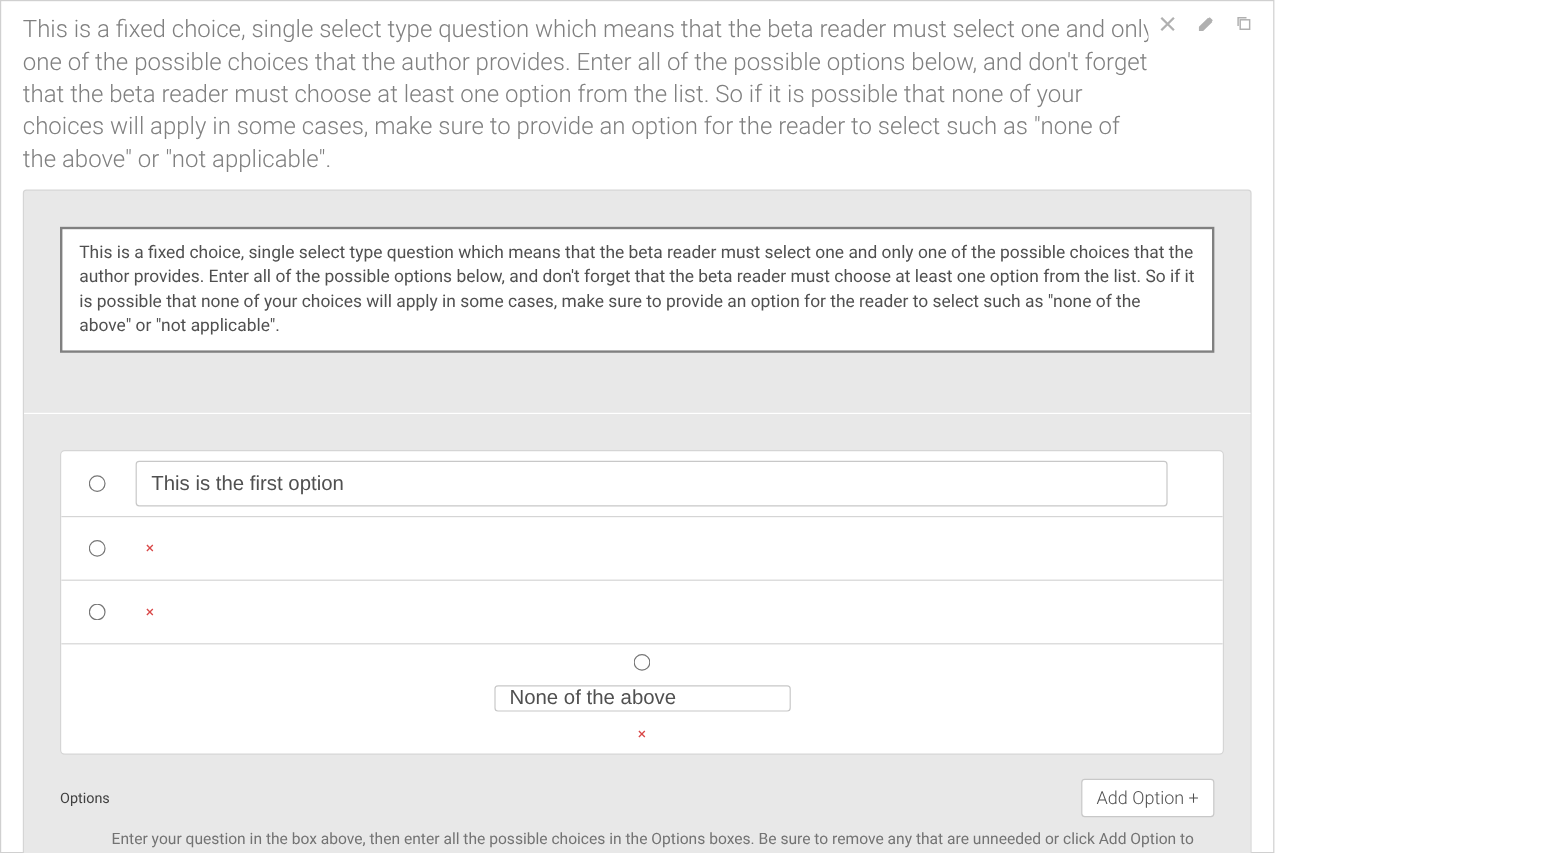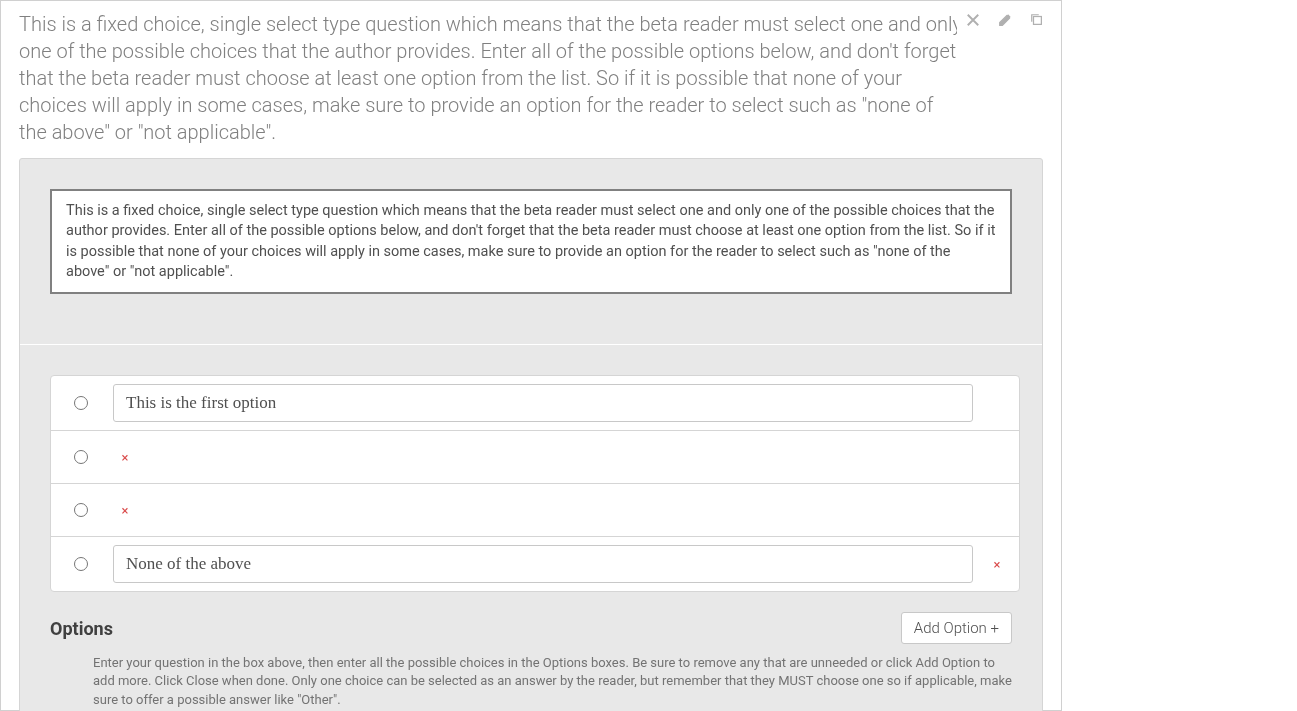--- a/index.html
+++ b/index.html
@@ -83,63 +83,64 @@
     .option-row {
       display: flex;
       align-items: center;
       border-bottom: 1px solid #d5d5d5;
       min-height: 53px;
       padding: 8px 10px;
       gap: 12px;
     }
     .option-row:last-child {
       border-bottom: none;
+      flex-direction: column;
     }
     .radio-cell {
       width: 40px;
       display: flex;
       justify-content: center;
     }
     .radio-cell input[type="radio"] {
       width: 14px;
       height: 14px;
       cursor: pointer;
     }
     .option-input {
       flex: 1;
       height: 38px;
       border: 1px solid #c8c8c8;
       border-radius: 3px;
       padding: 0 12px;
       font-size: 17px;
       color: #505050;
-      font-family: Liberation Serif, serif;
+      font-family: Liberation Sans, sans-serif;
       font-weight: 300;
     }
     .remove-cell {
       width: 24px;
       display: flex;
       justify-content: center;
     }
     .remove-btn {
       color: #d94848;
       font-size: 13px;
       cursor: pointer;
       font-weight: 400;
     }
     .options-footer {
       display: flex;
       justify-content: space-between;
       align-items: center;
       margin-bottom: 10px;
     }
     .options-label {
-      font-size: 18px;
+      font-size: 12px;
       color: #404040;
-      font-weight: 700;
+      font-weight: 400;
     }
     .add-option-btn {
       background: #ffffff;
       border: 1px solid #c8c8c8;
       border-radius: 3px;
       padding: 6px 12px;
       font-size: 15px;
       color: #505050;
       cursor: pointer;
       font-family: inherit;

